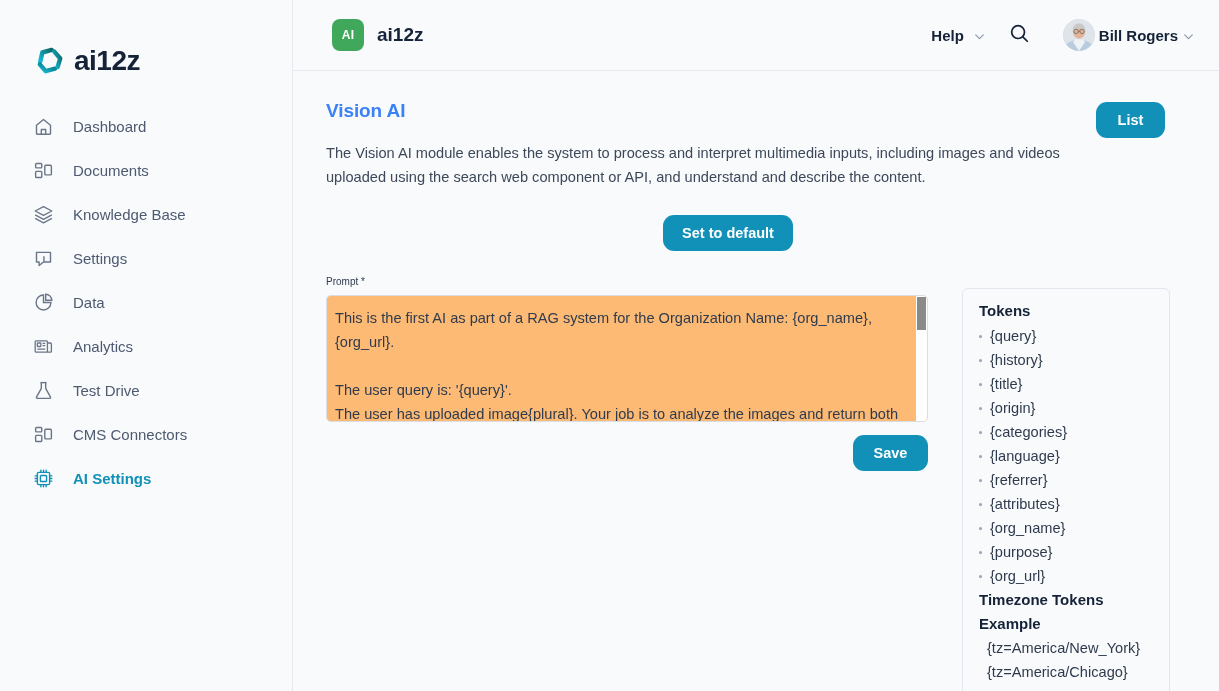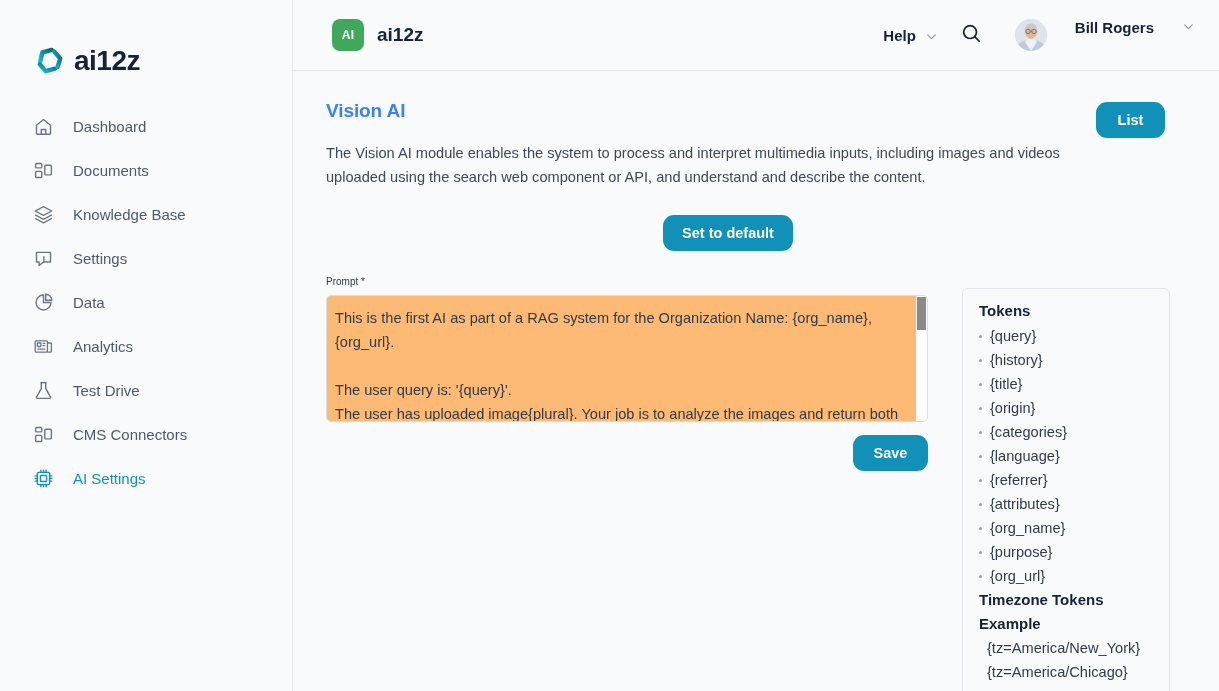--- a/index.html
+++ b/index.html
@@ -31,21 +31,21 @@
   }
   .nav { margin-top: 10px; }
   .nav-item {
     display: flex; align-items: center; gap: 19px;
     height: 44px; padding-left: 32px;
     color: #4d5a70; font-size: 15px; font-weight: 500;
     cursor: pointer;
   }
   .nav-item .nav-ico { width: 22px; height: 22px; flex: 0 0 22px; display: flex; align-items: center; justify-content: center; }
   .nav-item.active { color: #1191b8; }
-  .nav-item.active .nav-label { font-weight: 400; text-align: right; }
+  .nav-item.active .nav-label { font-weight: 700; text-align: right; }
   .nav-label { line-height: 1; }
 
   
   .main { flex: 1 1 auto; height: 691px; background: #f8fafc; display: flex; flex-direction: column; }
   .topbar {
     height: 71px; flex: 0 0 71px;
     background: #f8fafc;
     border-bottom: 1px solid #e6e9ef;
     display: flex; align-items: center;
     padding: 0 25px 0 32px;
@@ -58,21 +58,21 @@
     display: flex; align-items: center; justify-content: center;
     letter-spacing: .3px;
     margin-left: 7px;
   }
   .org-name { font-size: 19px; font-weight: 700; color: #152238; }
   .topbar-spacer { flex: 1 1 auto; }
   .top-right { display: flex; align-items: center; gap: 22px; }
   .help-btn { display: flex; align-items: center; gap: 9px; font-size: 15px; font-weight: 600; color: #152238; cursor: pointer; }
   .chev { width: 12px; height: 12px; flex: 0 0 12px; }
   .search-btn { width: 24px; height: 24px; cursor: pointer; display: flex; align-items: center; justify-content: center; }
-  .user-box { display: flex; align-items: flex-start; gap: 28px; cursor: pointer; margin-left: 10px; }
+  .user-box { display: flex; align-items: center; gap: 4px; cursor: pointer; margin-left: 10px; }
   .avatar {
     width: 32px; height: 32px; border-radius: 50%;
     overflow: hidden; background: #d8dde6; position: relative; flex: 0 0 32px;
   }
   .user-name { font-size: 15px; font-weight: 700; color: #152238; }
 
   
   .content { flex: 1 1 auto; position: relative; padding: 29px 0 0 0; overflow: hidden; }
   .page-head { display: flex; align-items: flex-start; padding: 0 45px 0 33px; }
   .page-head-text { flex: 1 1 auto; max-width: 770px; }

